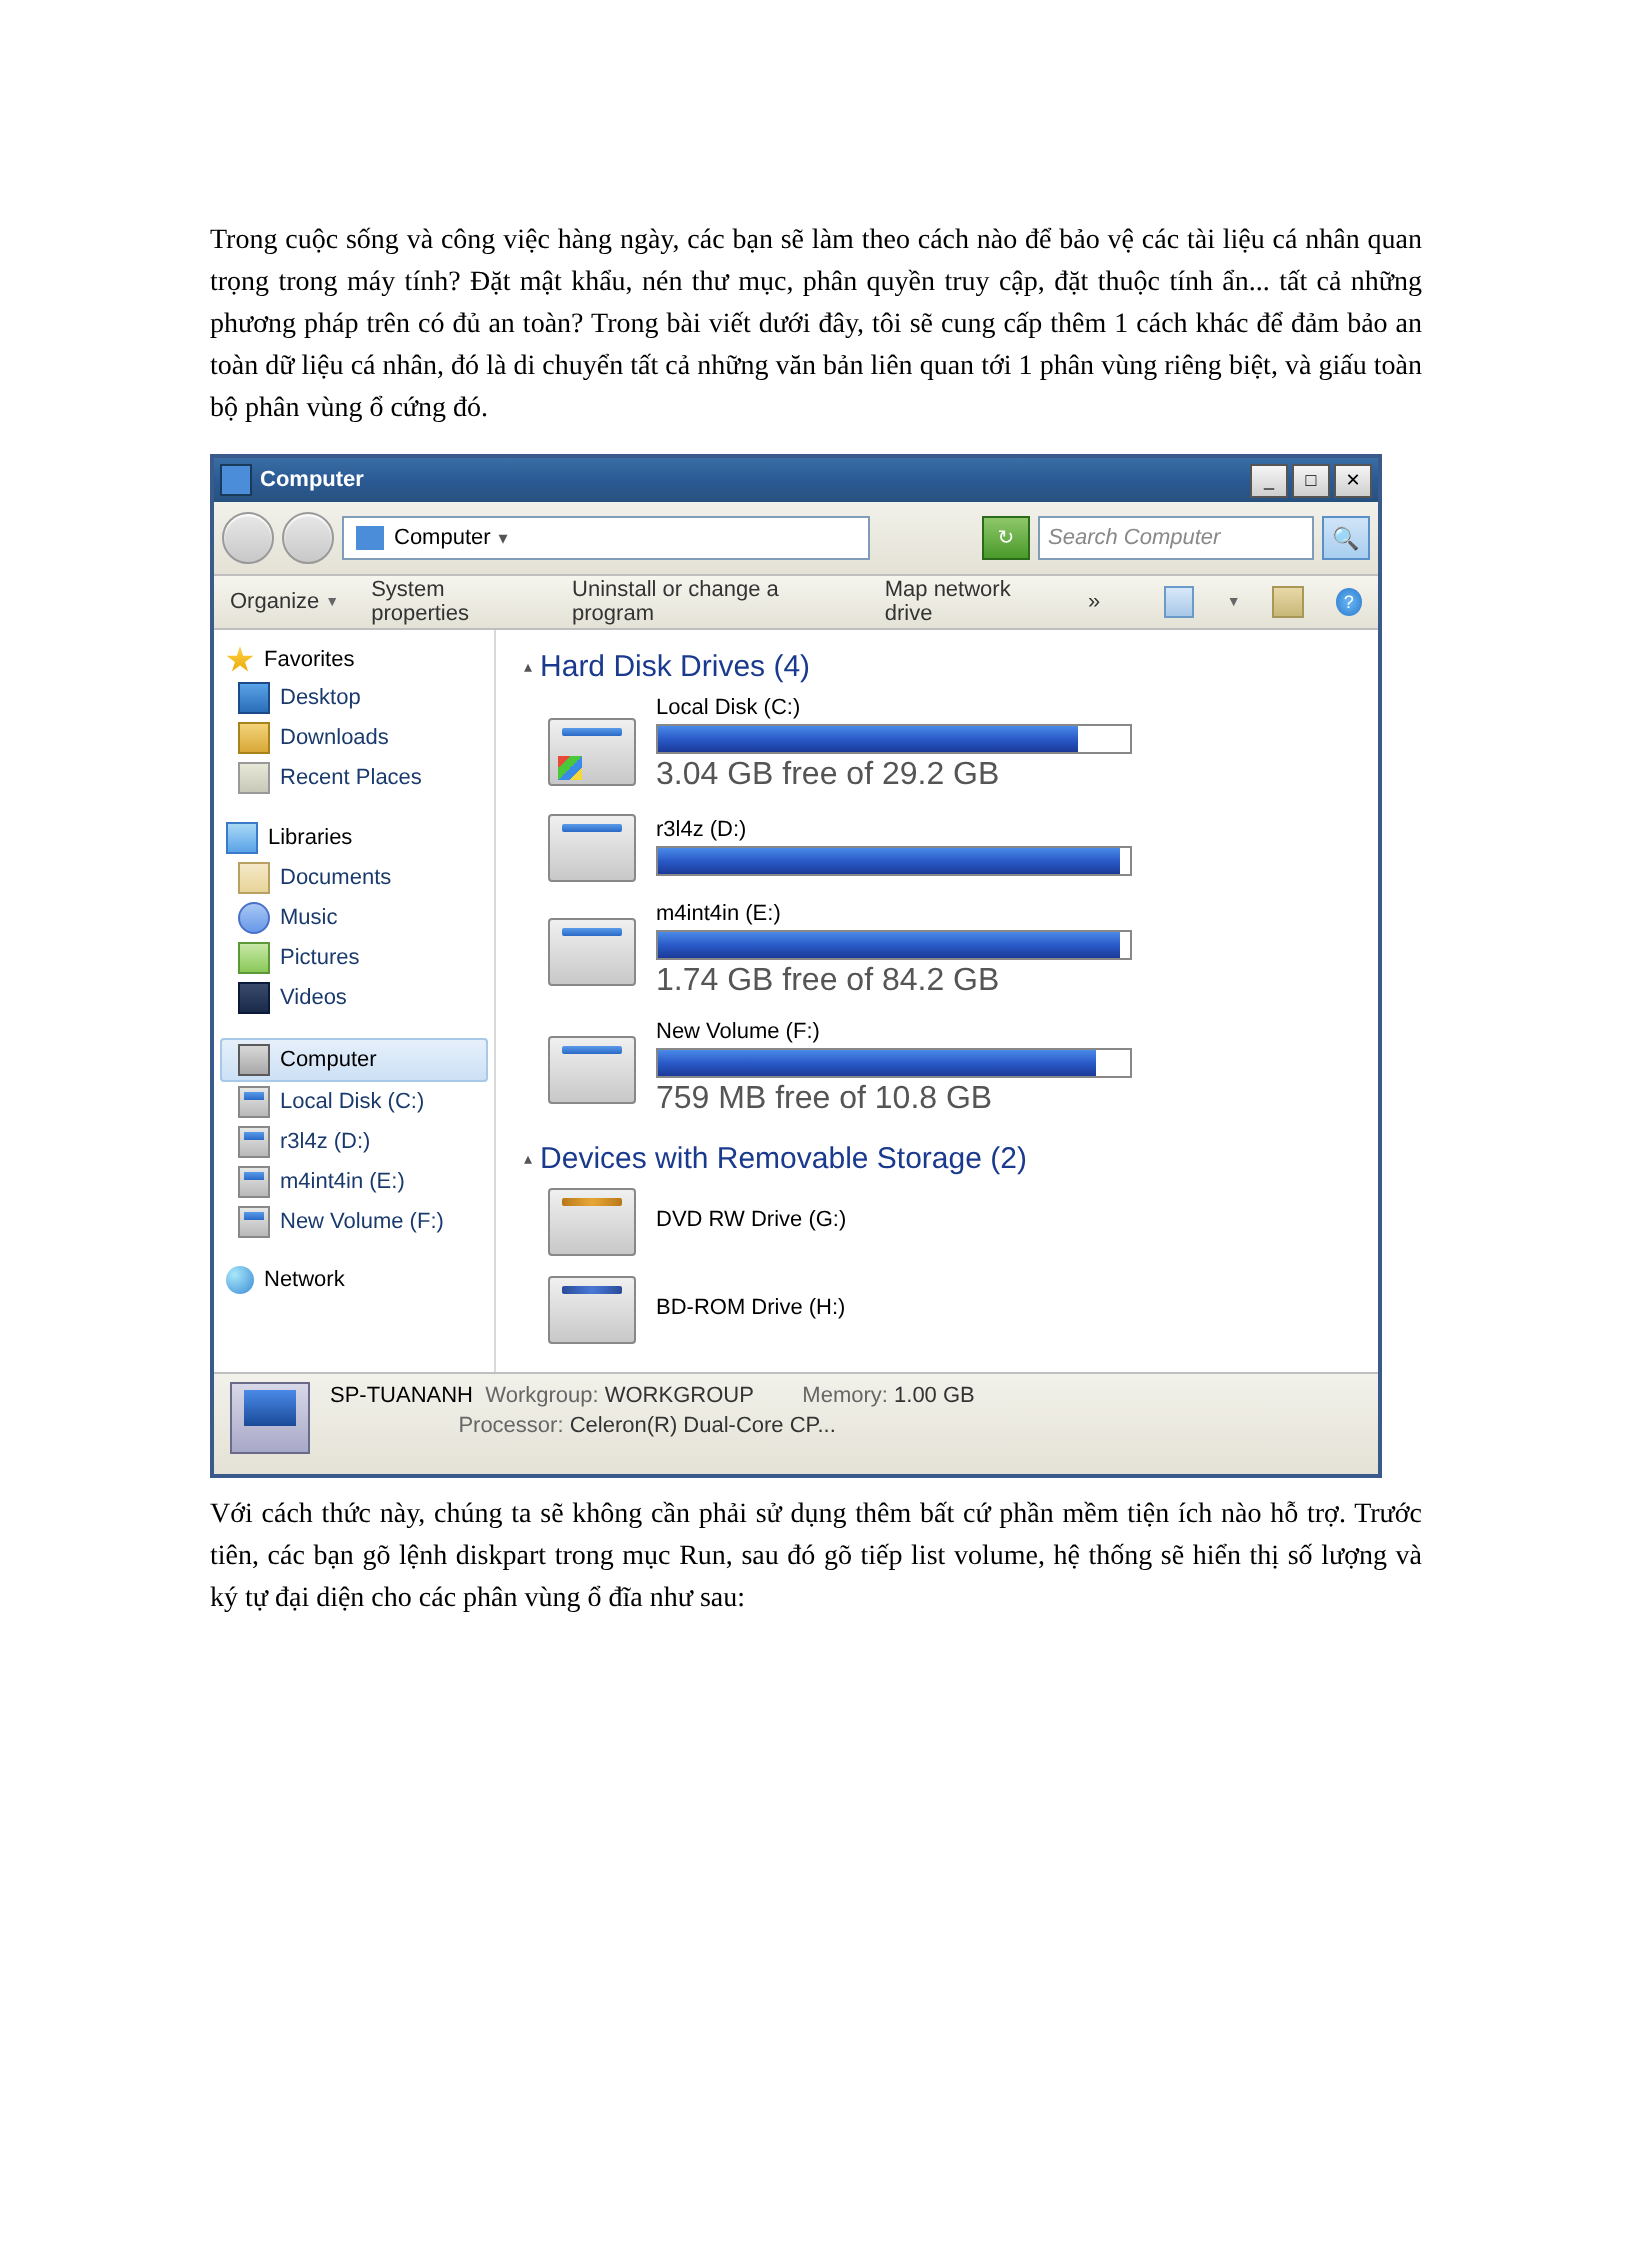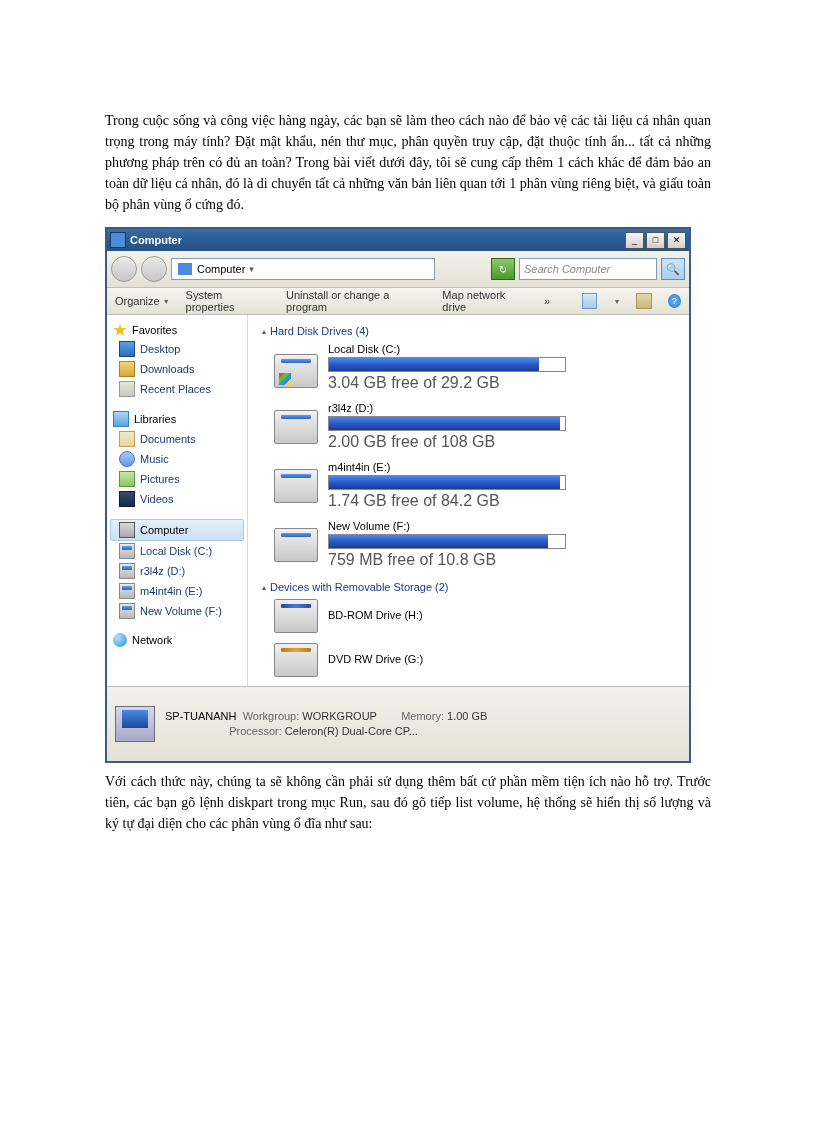--- a/index.html
+++ b/index.html
@@ -38,35 +38,35 @@
 .lib-ico{background:linear-gradient(#a8d8f4,#5aa3e8);border:1px solid #3a7ac8}
 .doc-ico{background:linear-gradient(#f4e8c8,#e8d498);border:1px solid #b8a060}
 .music-ico{background:linear-gradient(#a8c8f4,#6898e8);border:1px solid #4a70c8;border-radius:50%}
 .pic-ico{background:linear-gradient(#c8e8a8,#8ac858);border:1px solid #5a9838}
 .vid-ico{background:linear-gradient(#3a4a6a,#1a2a4a);border:1px solid #0a1a3a}
 .comp-ico{background:linear-gradient(#d8d8d8,#a8a8a8);border:1px solid #5a5a5a}
 .disk-ico{background:linear-gradient(#e8e8e8,#b8b8b8);border:1px solid #888;position:relative}
 .disk-ico::after{content:"";position:absolute;top:2px;left:2px;right:2px;height:4px;background:linear-gradient(#5a9ae8,#2a6ac8)}
 .net-ico{background:radial-gradient(circle at 30% 30%,#a8e8f8,#3a8ad8);border-radius:50%}
 .content{flex:1;padding:8px 10px;overflow:auto}
-.chdr{font-size:11px;color:#1a3a8e;padding:2px 0 6px 4px;display:flex;align-items:center;gap:4px}
+.chdr{font-size:15px;color:#1a3a8e;padding:2px 0 6px 4px;display:flex;align-items:center;gap:4px}
 .chdr::before{content:"▴";font-size:8px;color:#555}
 .drive{display:flex;align-items:center;margin:0 0 10px 16px;gap:10px}
 .dicon{width:42px;height:32px;background:linear-gradient(#f0f0f0,#c8c8c8);border:1px solid #888;border-radius:2px;position:relative;flex-shrink:0}
 .dicon::before{content:"";position:absolute;top:4px;left:6px;right:6px;height:4px;background:linear-gradient(#5a9ae8,#2a6ac8);border-radius:1px}
 .dicon.dvd::before{background:radial-gradient(circle,#e8a838,#b87818)}
 .dicon.bd::before{background:radial-gradient(circle,#4a7ad8,#2a4a98)}
 .dicon.win::after{content:"";position:absolute;bottom:2px;left:4px;width:12px;height:12px;background:linear-gradient(135deg,#e84a3a 0 25%,#4ac838 25% 50%,#3a8ae8 50% 75%,#f8d838 75% 100%)}
 .dinfo{flex:1}
 .dname{font-size:11px;color:#000;margin-bottom:2px}
 .dbar{width:236px;height:13px;border:1px solid #888;background:#fff;position:relative;margin-bottom:2px}
 .dfill{height:100%;background:linear-gradient(to bottom,#4a8ae8 0%,#2a5ac8 50%,#1a3a98 100%)}
 .dfree{font-size:16px;color:#555}
 .remov .drive{margin-left:16px}
-.status{height:42px;border-top:1px solid #bfbfbf;background:linear-gradient(#f2f1ea,#e4e2d6);display:flex;align-items:center;padding:16px 8px;gap:10px}
+.status{height:42px;border-top:1px solid #bfbfbf;background:linear-gradient(#f2f1ea,#e4e2d6);display:flex;padding:4px 8px;gap:10px}
 .statico{width:38px;height:34px;background:linear-gradient(#d8d8e8,#a8a8c8);border:1px solid #6a6a8a;position:relative}
 .statico::before{content:"";position:absolute;top:3px;left:6px;right:6px;height:18px;background:linear-gradient(#4a8ae8,#1a4a98)}
 .stattext{font-size:11px;color:#333;line-height:1.4}
 .stattext .sname{color:#000}
 .stattext .slbl{color:#666}
 </style>
 </head>
 <body>
 
 <div class="page">
@@ -193,21 +193,20 @@
                 <div class="dfree">3.04 GB free of 29.2 GB</div>
               </div>
             </div>
             <div class="drive">
               <div class="dicon"></div>
               <div class="dinfo">
                 <div class="dname">r3l4z (D:)</div>
                 <div class="dbar">
                   <div class="dfill" style="width:98%"></div>
                 </div>
-                <div class="dfree">2.00 GB free of 108 GB</div>
               </div>
             </div>
             <div class="drive">
               <div class="dicon"></div>
               <div class="dinfo">
                 <div class="dname">m4int4in (E:)</div>
                 <div class="dbar">
                   <div class="dfill" style="width:98%"></div>
                 </div>
                 <div class="dfree">1.74 GB free of 84.2 GB</div>
@@ -220,29 +219,29 @@
                 <div class="dbar">
                   <div class="dfill" style="width:93%"></div>
                 </div>
                 <div class="dfree">759 MB free of 10.8 GB</div>
               </div>
             </div>
           </div>
         <div class="chdr">Devices with Removable Storage (2)</div>
         <div id="remov-container" class="remov">
             <div class="drive">
+              <div class="dicon dvd"></div>
+              <div class="dinfo">
+                <div class="dname">DVD RW Drive (G:)</div>
+              </div>
+            </div>
+            <div class="drive">
               <div class="dicon bd"></div>
               <div class="dinfo">
                 <div class="dname">BD-ROM Drive (H:)</div>
-              </div>
-            </div>
-            <div class="drive">
-              <div class="dicon dvd"></div>
-              <div class="dinfo">
-                <div class="dname">DVD RW Drive (G:)</div>
               </div>
             </div>
           </div>
       </div>
     </div>
     <div class="status">
       <div class="statico"></div>
       <div class="stattext">
         <span class="sname">SP-TUANANH</span>
         &nbsp;<span class="slbl">Workgroup:</span> <span>WORKGROUP</span>

